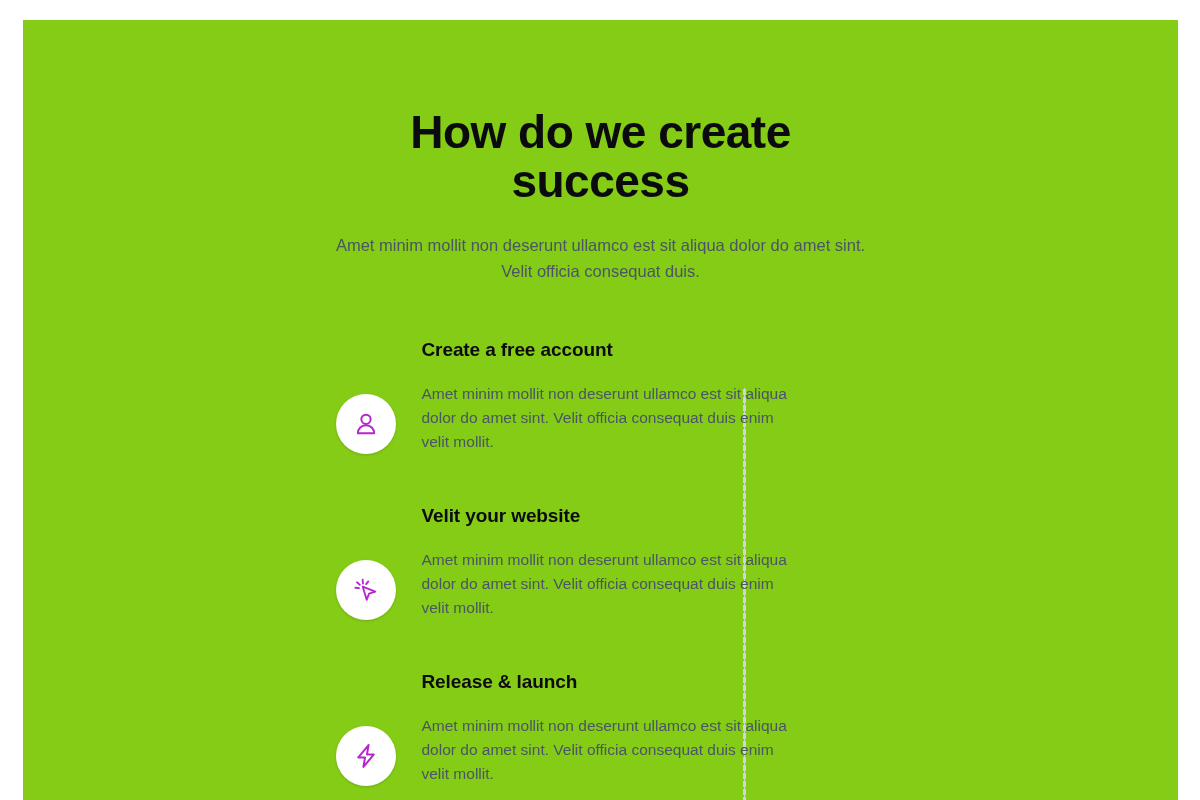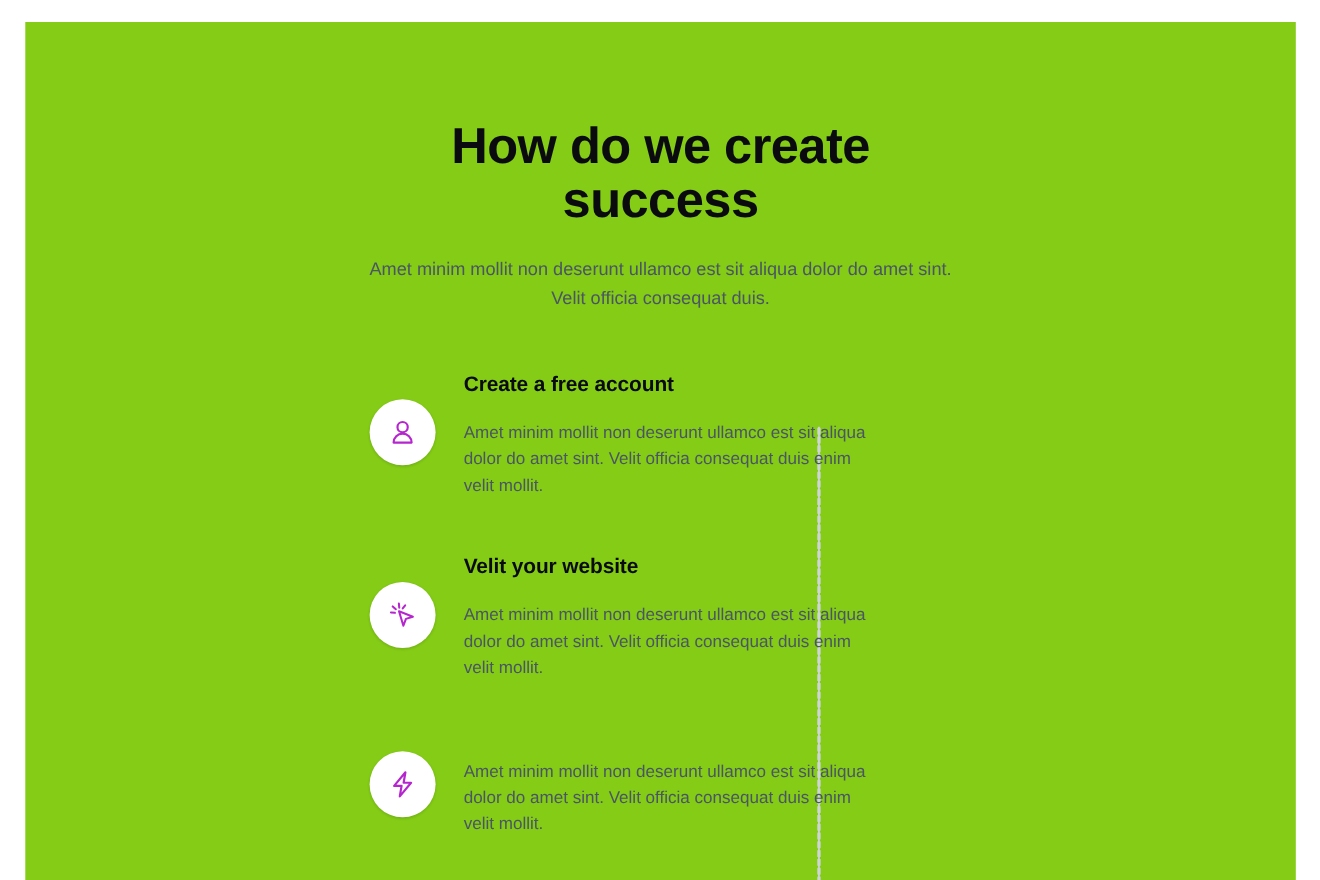--- a/index.html
+++ b/index.html
@@ -69,21 +69,21 @@
     height: 620px;
     background-image: radial-gradient(#cfd4da 1.5px, rgba(0,0,0,0) 1.6px);
     background-size: 3px 8px;
     background-repeat: repeat-y;
     z-index: 0;
   }
 
   .step {
     position: relative;
     display: flex;
-    align-items: center;
+    align-items: flex-end;
     z-index: 1;
     margin-bottom: 44px;
   }
   .step:last-child { margin-bottom: 0; }
 
   .step-badge {
     position: relative;
     flex: 0 0 60px;
     width: 60px;
     height: 60px;
@@ -175,20 +175,21 @@
 
         <div class="step">
           <div class="step-badge">
             <span>
               <svg width="28" height="28" viewBox="0 0 24 24" fill="none" stroke="#b526cf" stroke-width="1.7" stroke-linecap="round" stroke-linejoin="round">
                 <path d="M14.2 2.6 L5.4 13.2 L11.2 13.2 L9.8 21.4 L18.6 10.8 L12.8 10.8 Z"></path>
               </svg>
             </span>
           </div>
           <div class="step-body">
+            <h3 class="step-title">Release &amp; launch</h3>
             <p class="step-text">Amet minim mollit non deserunt ullamco est sit aliqua dolor do amet sint. Velit officia consequat duis enim velit mollit.</p>
           </div>
         </div>
 
       </div>
     </div>
 
   </section>
 </div>
 

